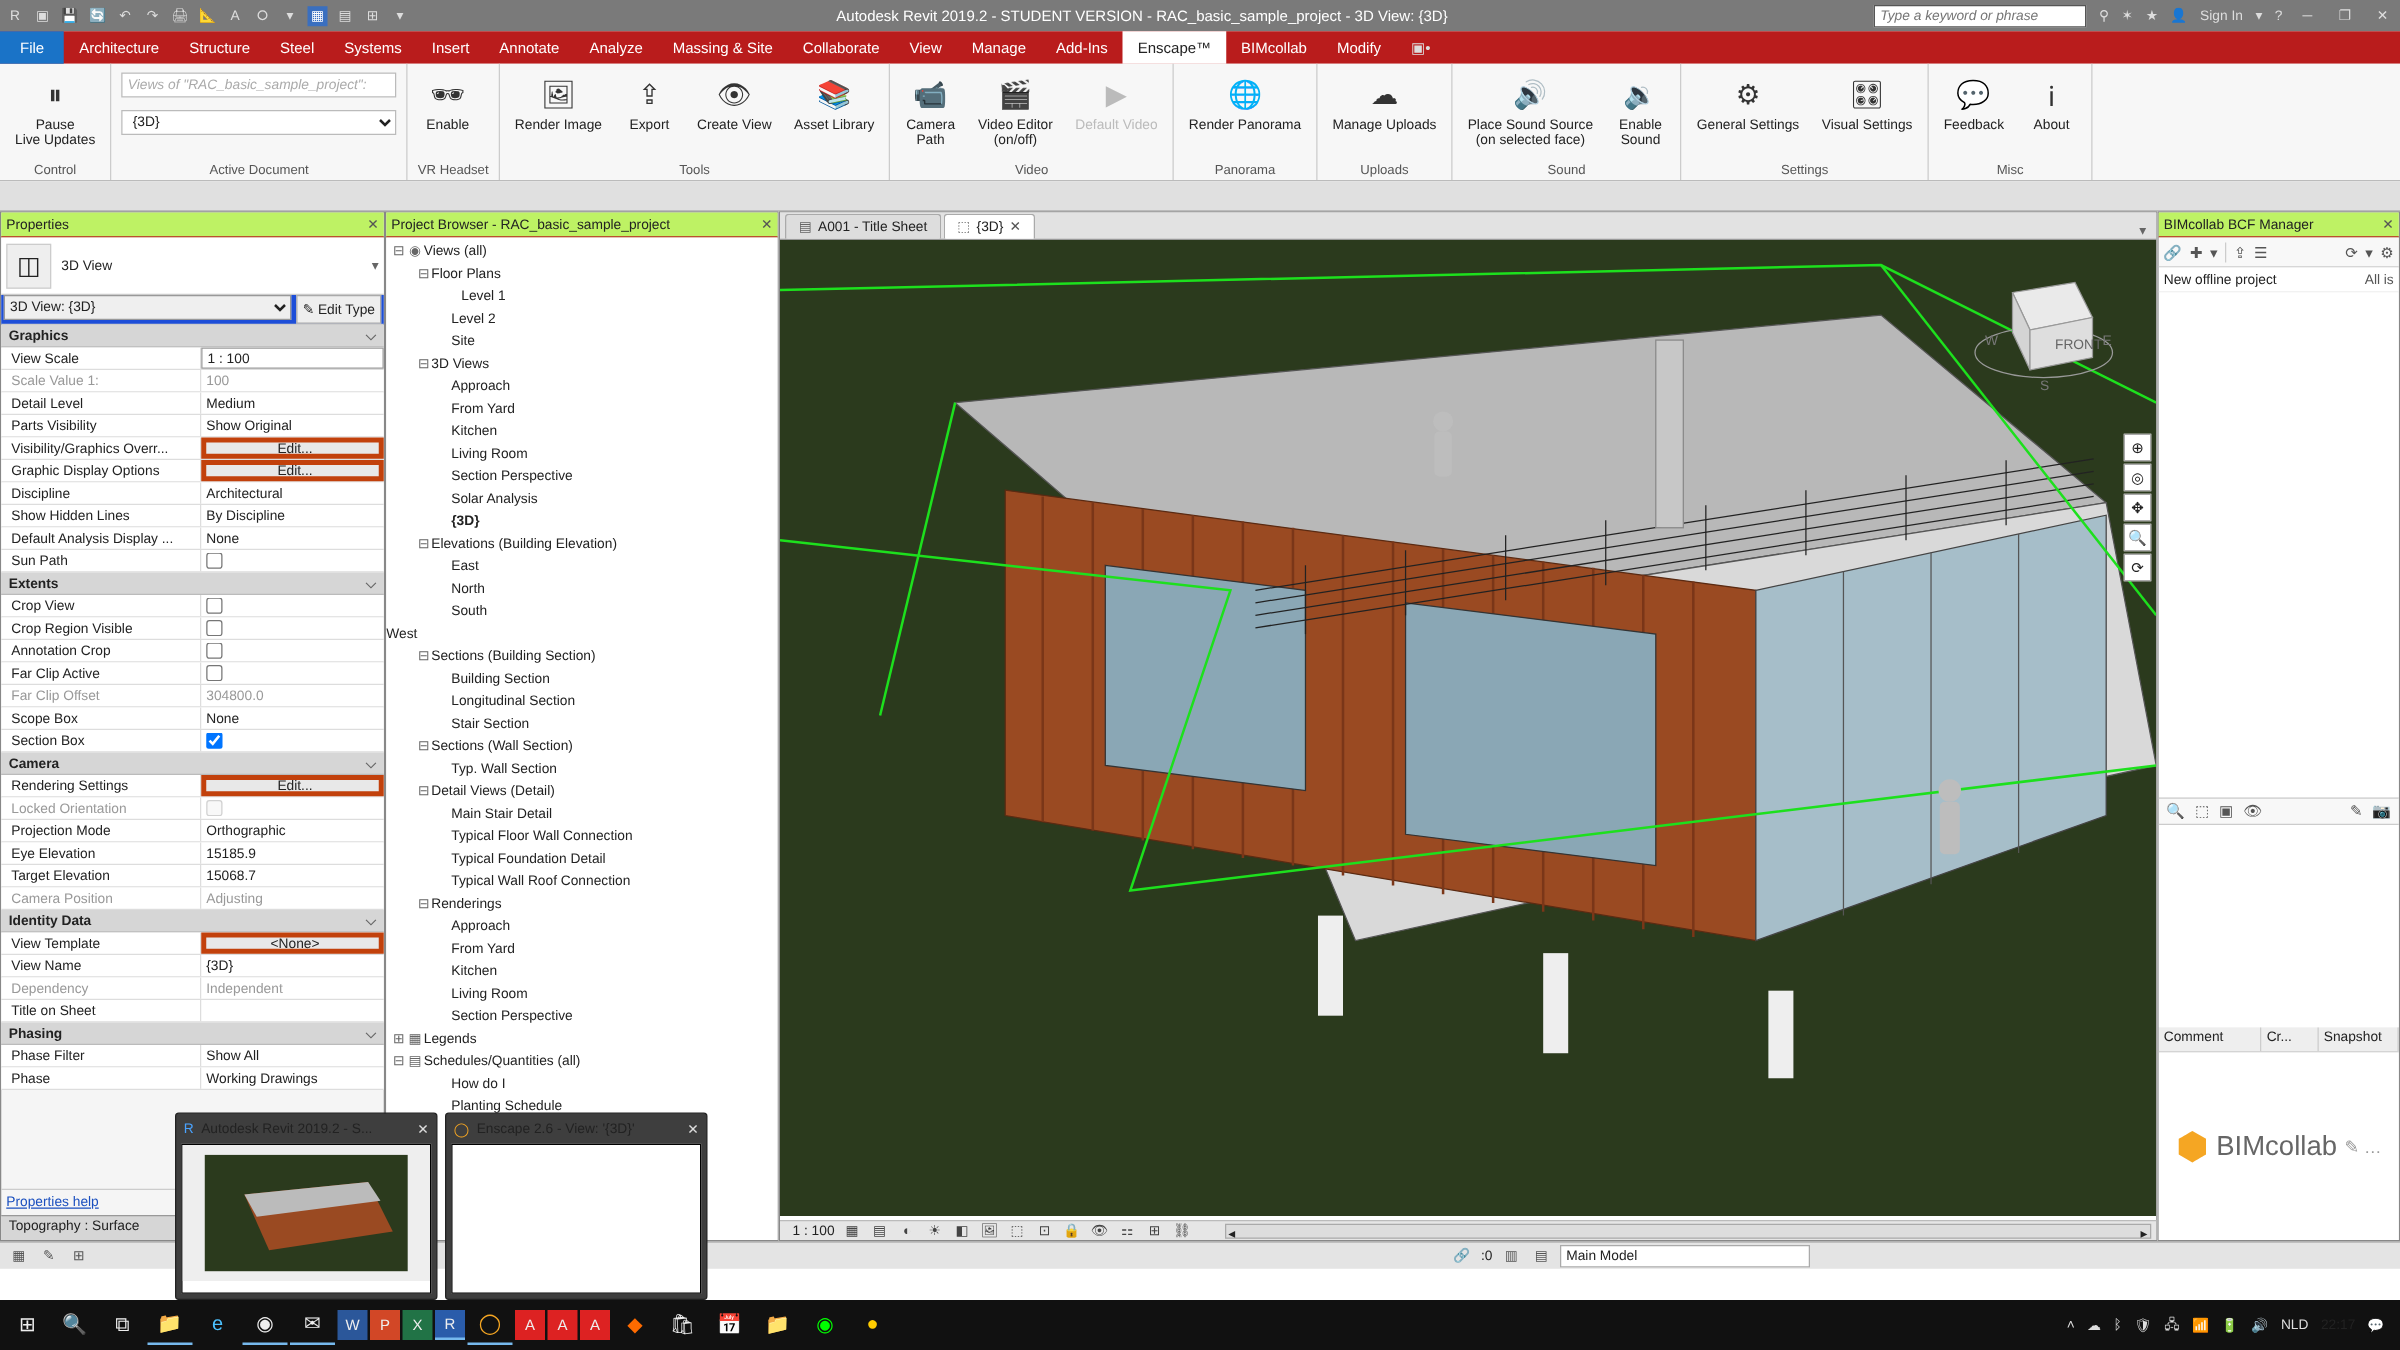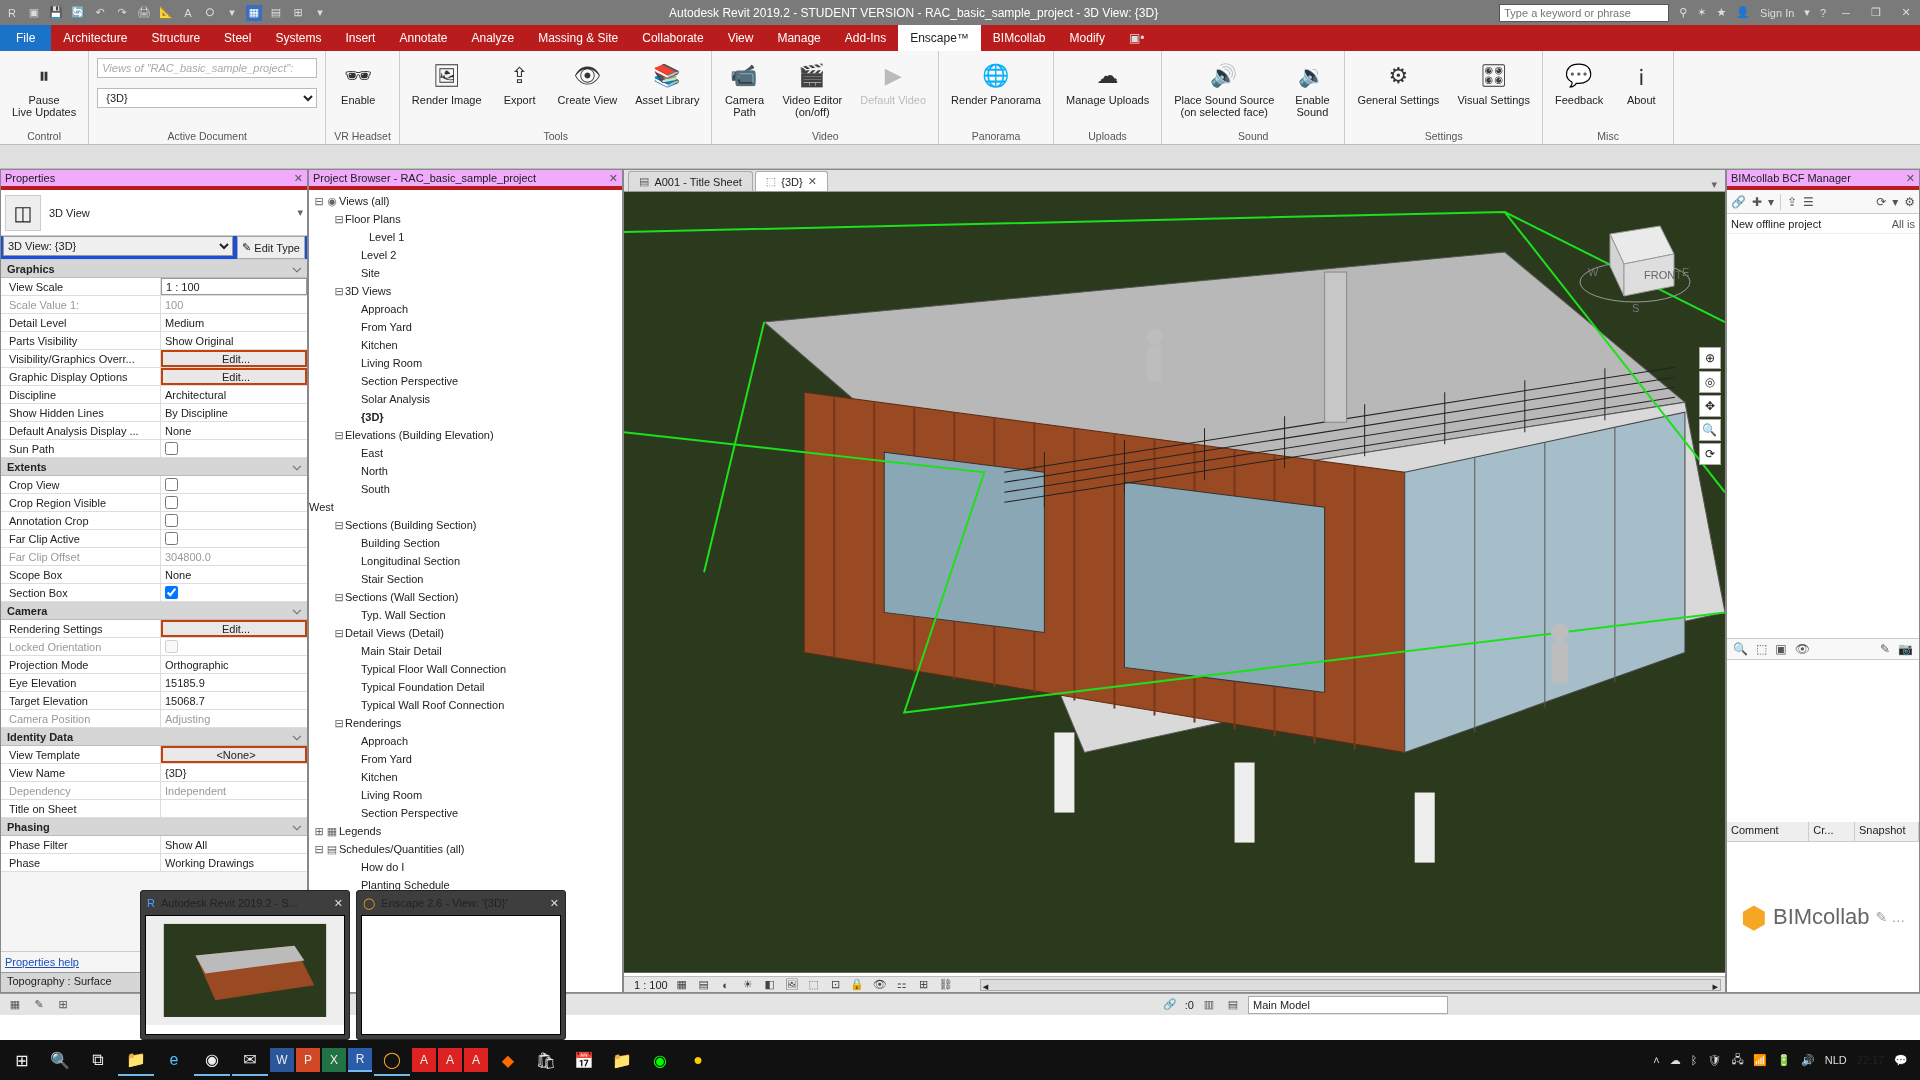--- a/index.html
+++ b/index.html
@@ -3,58 +3,58 @@
 <meta charset="utf-8">
 <style>
 *{margin:0;padding:0;box-sizing:border-box;font-family:"Segoe UI",Tahoma,sans-serif;font-size:11px;color:#222}
 body{background:#fff;width:1920px;height:1080px;overflow:hidden;position:relative}
 
 .titlebar{height:25px;background:#7a7a7a;display:flex;align-items:center;padding:0 4px;color:#fff}
 .titlebar .qat{display:flex;gap:6px;align-items:center}
 .titlebar .qat span{width:16px;height:16px;display:inline-flex;align-items:center;justify-content:center;font-size:11px;color:#ddd}
 .titlebar .title-center{flex:1;text-align:center;color:#fff;font-size:12px}
 .titlebar .title-right{display:flex;align-items:center;gap:10px}
-.titlebar input{width:170px;height:18px;font-size:11px;background:#fff;border:1px solid #555;padding:0 4px;color:#888}
+.titlebar input{width:170px;height:18px;font-size:11px;background:#fff;border:1px solid #555;padding:0 4px;font-style:italic;color:#888}
 .titlebar .win-btn{width:20px;height:16px;display:inline-flex;align-items:center;justify-content:center;color:#ddd}
 
 .menubar{height:26px;background:#b91c1c;display:flex;align-items:stretch}
 .menubar .tab{padding:0 12px;display:flex;align-items:center;color:#fff;font-size:12px;cursor:pointer}
 .menubar .tab.file{background:#1a73c7;padding:0 16px}
 .menubar .tab.active{background:#fff;color:#222}
 
 .ribbon{height:94px;background:#f7f7f7;border-bottom:1px solid #bbb;display:flex}
 .ribbon .group{border-right:1px solid #ccc;padding:3px 8px 0;display:flex;flex-direction:column;align-items:stretch}
 .ribbon .group .buttons{flex:1;display:flex;align-items:flex-start;gap:10px;padding-top:4px}
 .ribbon .group .glabel{text-align:center;font-size:10.5px;color:#555;padding:2px 0}
 .ribbon .btn-big{display:flex;flex-direction:column;align-items:center;gap:2px;padding:2px 4px;cursor:pointer;min-width:48px}
 .ribbon .btn-big .ico{width:32px;height:32px;display:flex;align-items:center;justify-content:center;font-size:22px;color:#333}
 .ribbon .btn-big .lbl{font-size:11px;text-align:center;line-height:12px;white-space:pre-line}
 .ribbon .btn-big.disabled .lbl,.ribbon .btn-big.disabled .ico{color:#bbb}
 .ribbon .docrow{display:flex;flex-direction:column;gap:2px;padding-top:4px}
 .ribbon .docrow input,.ribbon .docrow select{width:220px;height:20px;border:1px solid #bbb;background:#fff;font-size:11px;padding:0 4px}
 
 .work{display:flex;height:824px;position:relative}
 .panel{display:flex;flex-direction:column;border:1px solid #888;background:#f5f5f5;position:relative}
-.panel .phdr{height:20px;background:#f0abfc;border-bottom:4px solid #b91c1c;display:flex;align-items:center;padding:0 4px;font-size:11px;color:#333}
+.panel .phdr{height:20px;background:#bef264;border-bottom:1px solid #b91c1c;display:flex;align-items:center;padding:0 4px;font-size:11px;color:#333}
 .panel .phdr .x{margin-left:auto;color:#555;cursor:pointer}
 
 .props{width:308px}
 .props .typebox{height:46px;background:#fff;display:flex;align-items:center;padding:4px;border-bottom:1px solid #ccc}
 .props .typebox .ico{width:36px;height:36px;background:#eee;border:1px solid #ccc;margin-right:8px;display:flex;align-items:center;justify-content:center;font-size:20px}
 .props .typerow{height:24px;display:flex;border-bottom:1px solid #ccc;background:#1d4ed8;padding:0 2px}
 .props .typerow select{flex:1;height:20px;border:1px solid #999;font-size:11px}
 .props .typerow button{margin-left:4px;font-size:11px;padding:1px 4px;display:flex;align-items:center;gap:3px;background:#eee;border:1px solid #aaa}
 .props .sec{height:18px;background:#d6d6d6;font-weight:bold;font-size:11px;padding:1px 6px;display:flex;align-items:center;border-bottom:1px solid #bbb}
 .props .sec .arr{margin-left:auto;color:#666}
 .props .prow{height:18px;display:flex;border-bottom:1px solid #ddd;background:#fff}
 .props .prow .pk{width:160px;padding-left:8px;font-size:11px;display:flex;align-items:center;border-right:1px solid #ddd}
 .props .prow .pv{flex:1;padding-left:4px;font-size:11px;display:flex;align-items:center}
 .props .prow .pv.edit{border:1px solid #999;background:#fff}
 .props .prow .pv input[type=checkbox]{margin-left:0}
-.props .prow .pv.btn{background:#e8e8e8;border:2px solid #c2410c;justify-content:center;cursor:pointer}
+.props .prow .pv.btn{background:#e8e8e8;border:4px solid #c2410c;justify-content:center;cursor:pointer}
 .props .prow.dim .pk,.props .prow.dim .pv{color:#999}
 .props .foot{margin-top:auto;padding:4px;border-top:1px solid #ccc;color:#1a4fbf;text-decoration:underline;font-size:11px;cursor:pointer}
 .props .statusfoot{height:20px;background:#d6d6d6;border-top:1px solid #999;padding:2px 6px;font-size:11px}
 
 .browser{width:315px}
 .browser .tree{flex:1;background:#fff;overflow:auto;padding:2px 0;font-size:11px;line-height:18px}
 .browser .tree .row{display:flex;align-items:center;height:18px;white-space:nowrap;cursor:pointer}
 .browser .tree .tw{width:12px;text-align:center;color:#666;display:inline-block}
 .browser .tree .ic{width:14px;text-align:center;color:#666;display:inline-block}
 .browser .tree .bold{font-weight:bold}

